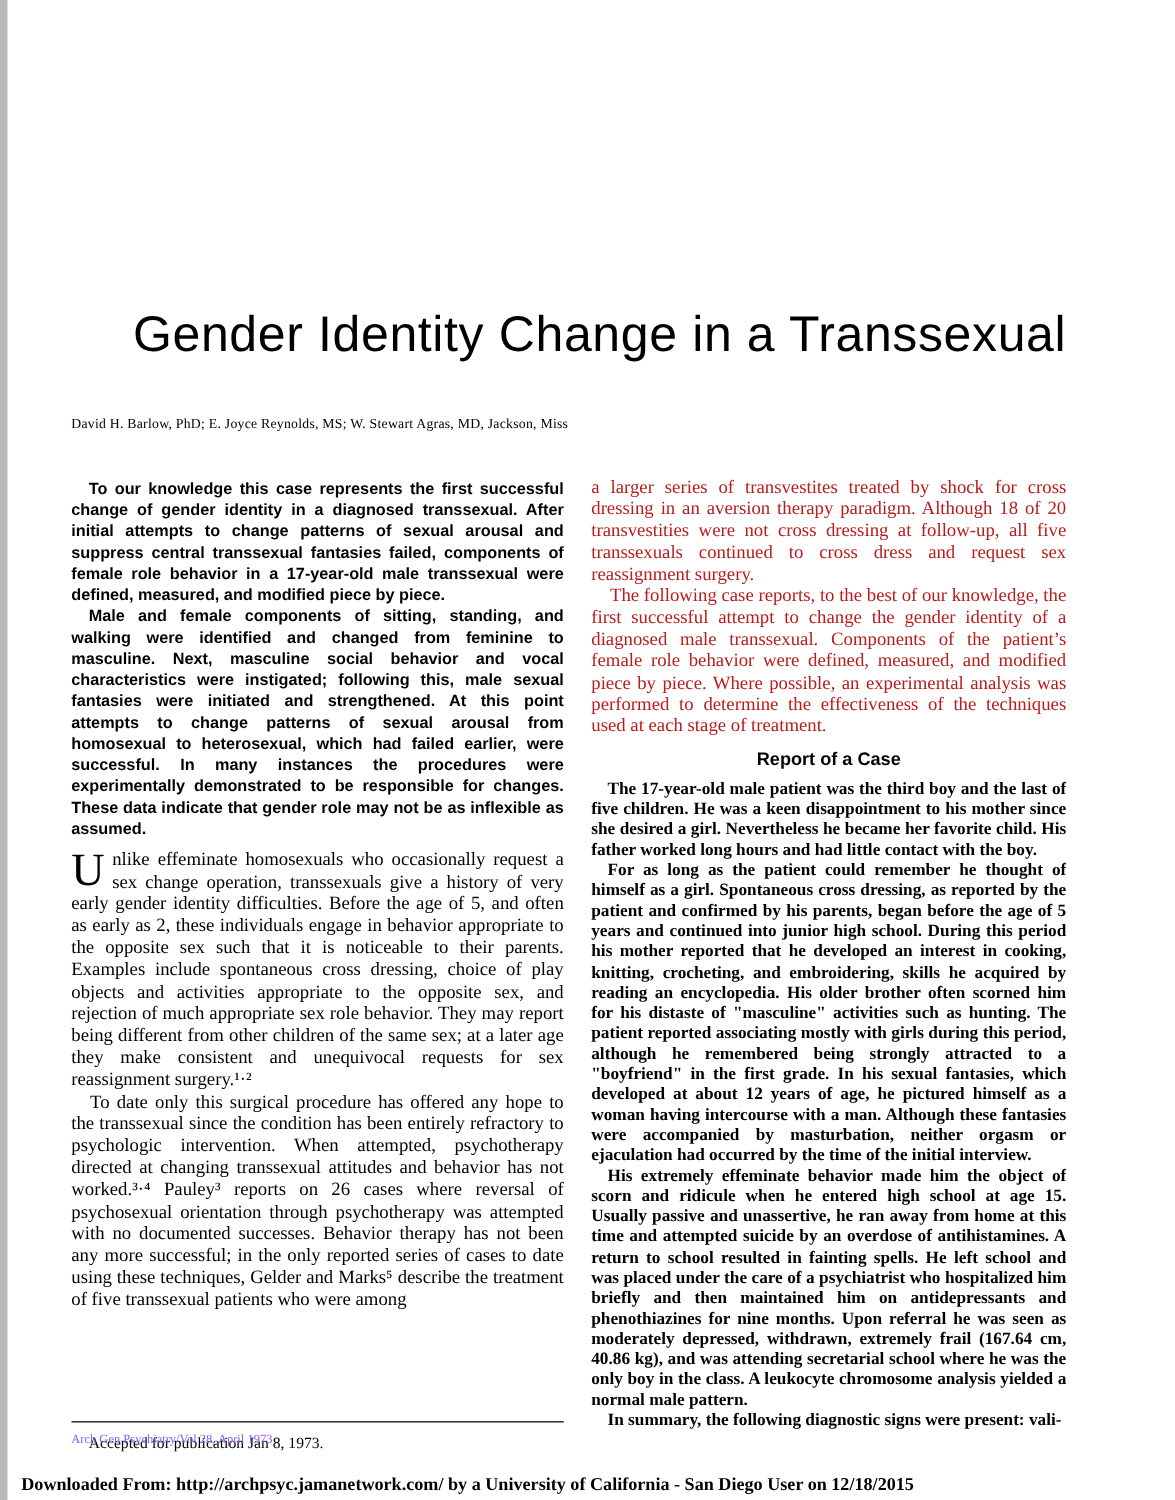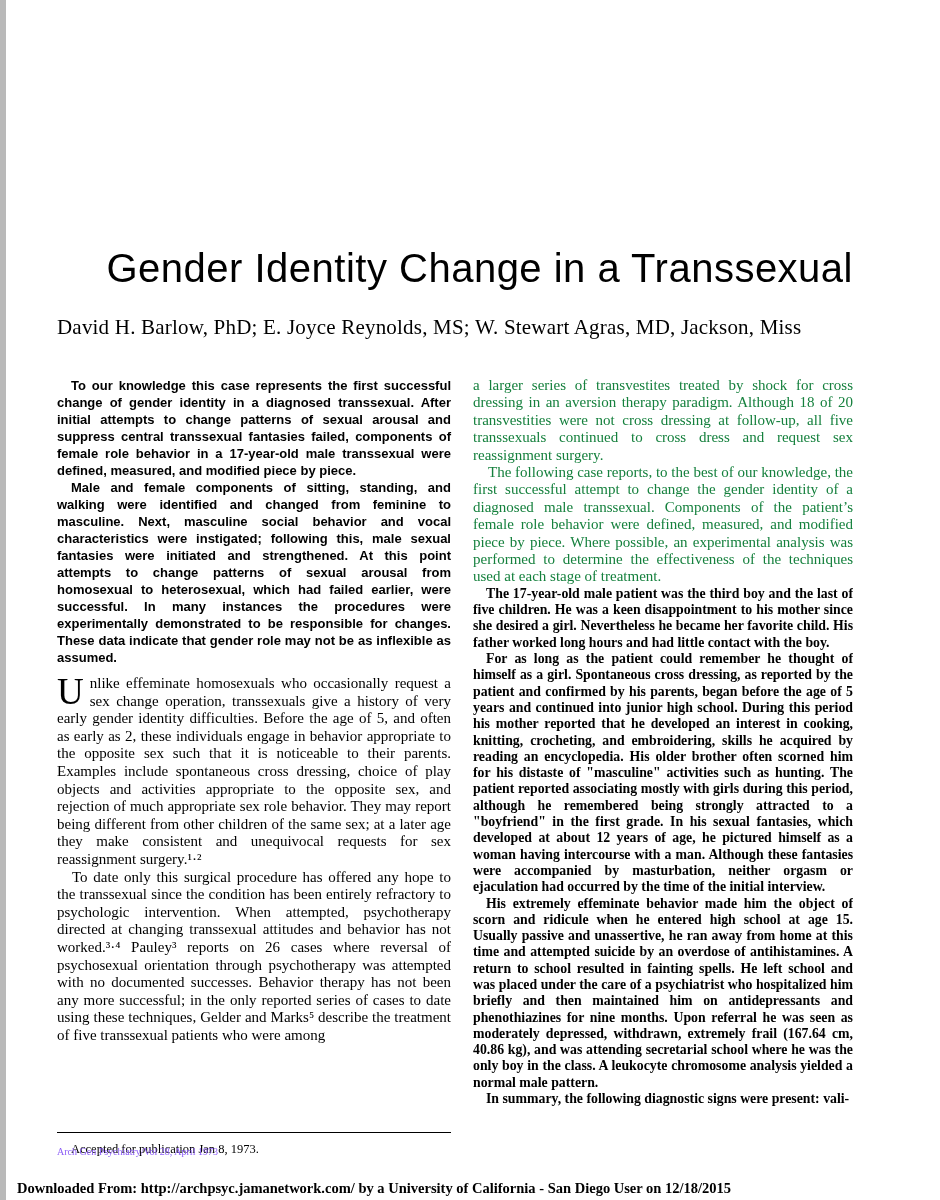--- a/index.html
+++ b/index.html
@@ -28,22 +28,22 @@
   .paper-title {
     font-family: Liberation Sans, sans-serif;
     font-size: 40px;
     font-weight: 500;
     letter-spacing: 0.5px;
     white-space: nowrap;
     color: #000;
     text-align: right;
   }
   .authors {
-    margin-top: 24px;
-    font-size: 21px;
+    margin-top: 42px;
+    font-size: 11px;
     letter-spacing: 0.2px;
     color: #000;
   }
   .columns {
     margin-top: 37px;
     display: flex;
     gap: 22px;
     height: 780px;
     overflow: hidden;
   }
@@ -90,21 +90,21 @@
     font-size: 12.5px;
     line-height: 16.2px;
     text-align: justify;
     text-indent: 14px;
     color: #000;
   }
   .rc-par {
     font-size: 15px;
     line-height: 17.4px;
     text-align: justify;
-    color: #15803d;
+    color: #b91c1c;
   }
   .rc-par.indent { text-indent: 15px; }
   .section-heading {
     font-family: "Liberation Sans", sans-serif;
     font-weight: bold;
     font-size: 14.5px;
     text-align: center;
     margin: 9px 0 7px 0;
     color: #000;
   }
@@ -160,20 +160,21 @@
           <p>To date only this surgical procedure has offered any hope to the transsexual since the condition has been entirely refractory to psychologic intervention. When attempted, psychotherapy directed at changing transsexual attitudes and behavior has not worked.³·⁴ Pauley³ reports on 26 cases where reversal of psychosexual orientation through psychotherapy was attempted with no documented successes. Behavior therapy has not been any more successful; in the only reported series of cases to date using these techniques, Gelder and Marks⁵ describe the treatment of five transsexual patients who were among</p>
         </div>
         <div class="footnote">
           <p>Accepted for publication Jan 8, 1973.</p>
         </div>
       </div>
 
       <div class="col-right">
         <p class="rc-par">a larger series of transvestites treated by shock for cross dressing in an aversion therapy paradigm. Although 18 of 20 transvestities were not cross dressing at follow-up, all five transsexuals continued to cross dress and request sex reassignment surgery.</p>
         <p class="rc-par indent">The following case reports, to the best of our knowledge, the first successful attempt to change the gender identity of a diagnosed male transsexual. Components of the patient’s female role behavior were defined, measured, and modified piece by piece. Where possible, an experimental analysis was performed to determine the effectiveness of the techniques used at each stage of treatment.</p>
+        <h2 class="section-heading">Report of a Case</h2>
         <div class="case">
           <p>The 17-year-old male patient was the third boy and the last of five children. He was a keen disappointment to his mother since she desired a girl. Nevertheless he became her favorite child. His father worked long hours and had little contact with the boy.</p>
           <p>For as long as the patient could remember he thought of himself as a girl. Spontaneous cross dressing, as reported by the patient and confirmed by his parents, began before the age of 5 years and continued into junior high school. During this period his mother reported that he developed an interest in cooking, knitting, crocheting, and embroidering, skills he acquired by reading an encyclopedia. His older brother often scorned him for his distaste of "masculine" activities such as hunting. The patient reported associating mostly with girls during this period, although he remembered being strongly attracted to a "boyfriend" in the first grade. In his sexual fantasies, which developed at about 12 years of age, he pictured himself as a woman having intercourse with a man. Although these fantasies were accompanied by masturbation, neither orgasm or ejaculation had occurred by the time of the initial interview.</p>
           <p>His extremely effeminate behavior made him the object of scorn and ridicule when he entered high school at age 15. Usually passive and unassertive, he ran away from home at this time and attempted suicide by an overdose of antihistamines. A return to school resulted in fainting spells. He left school and was placed under the care of a psychiatrist who hospitalized him briefly and then maintained him on antidepressants and phenothiazines for nine months. Upon referral he was seen as moderately depressed, withdrawn, extremely frail (167.64 cm, 40.86 kg), and was attending secretarial school where he was the only boy in the class. A leukocyte chromosome analysis yielded a normal male pattern.</p>
           <p>In summary, the following diagnostic signs were present: vali-</p>
         </div>
       </div>
     </div>
   </div>
 

